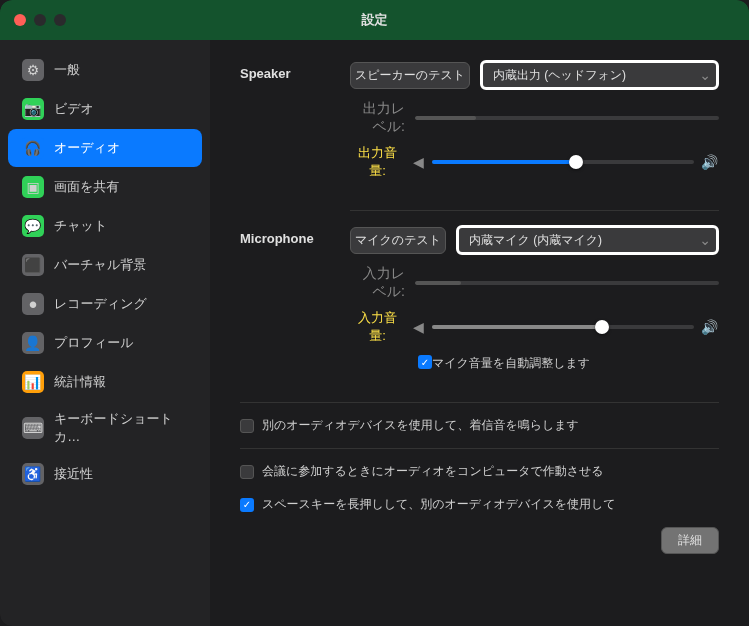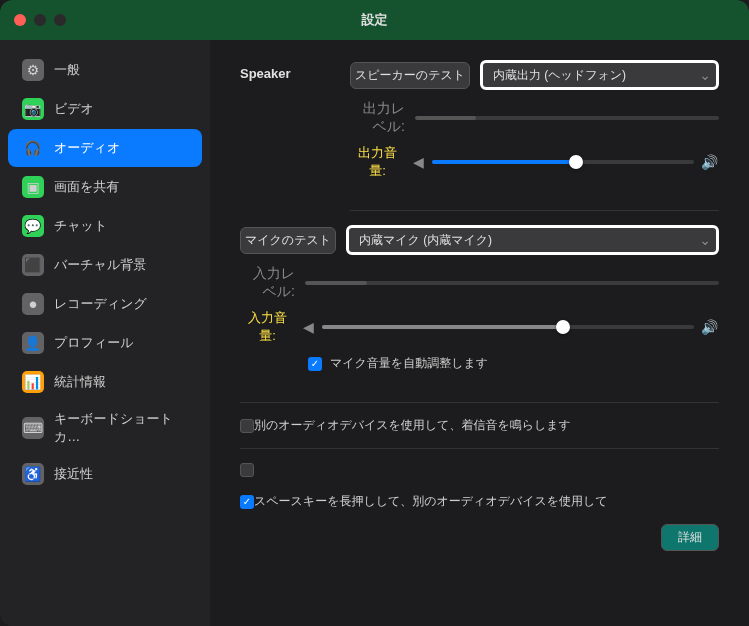--- a/index.html
+++ b/index.html
@@ -227,22 +227,21 @@
       height: 14px;
       background: #fff;
       border-radius: 50%;
       position: absolute;
       top: 50%;
       transform: translateY(-50%);
       box-shadow: 0 1px 3px rgba(0,0,0,0.5);
     }
     .auto-adjust-row {
       display: flex;
-      align-items: center;
-      gap: 8px;
+      gap: 0;
       margin-bottom: 10px;
       margin-left: 68px;
     }
     .checkbox-blue {
       width: 14px;
       height: 14px;
       background: #0a7aff;
       border-radius: 3px;
       display: flex;
       align-items: center;
@@ -267,35 +266,36 @@
       color: #d0d0d0;
     }
     .divider {
       height: 1px;
       background: #333;
       margin: 10px 0;
     }
     .option-row {
       display: flex;
       align-items: center;
+      gap: 8px;
       margin-bottom: 8px;
       padding: 4px 0;
       text-align: center;
     }
     .option-text {
       font-size: 12px;
       color: #d0d0d0;
     }
     .bottom-row {
       display: flex;
       justify-content: flex-end;
       margin-top: 10px;
     }
     .detail-button {
-      background: #0f766e;
+      background: #737373;
       border: 1px solid #555;
       border-radius: 6px;
       color: #e0e0e0;
       font-size: 12px;
       padding: 4px 16px;
       cursor: pointer;
     }
     .section-divider {
       height: 1px;
       background: #333;
@@ -396,20 +396,21 @@
               </div>
             </div>
             <span class="volume-icon">🔊</span>
           </div>
         </div>
       </div>
 
       <div class="section-divider"></div>
 
       <div class="section">
+        <div class="section-label">Microphone</div>
         <div class="section-controls">
           <div class="section-row">
             <button class="test-button">マイクのテスト</button>
             <div class="dropdown-wrapper">
               <select>
                 <option>内蔵マイク (内蔵マイク)</option>
                 <option>外部マイク</option>
               </select>
             </div>
           </div>
@@ -441,20 +442,21 @@
 
       <div class="option-row">
         <div class="checkbox-unchecked"></div>
         <span class="option-text">別のオーディオデバイスを使用して、着信音を鳴らします</span>
       </div>
 
       <div class="divider"></div>
 
       <div class="option-row">
         <div class="checkbox-unchecked"></div>
+        <span class="option-text">会議に参加するときにオーディオをコンピュータで作動させる</span>
       </div>
 
 
       <div class="option-row">
         <div class="checkbox-blue"></div>
         <span class="option-text">スペースキーを長押しして、別のオーディオデバイスを使用して</span>
       </div>
 
       <div class="bottom-row">
         <button class="detail-button">詳細</button>

